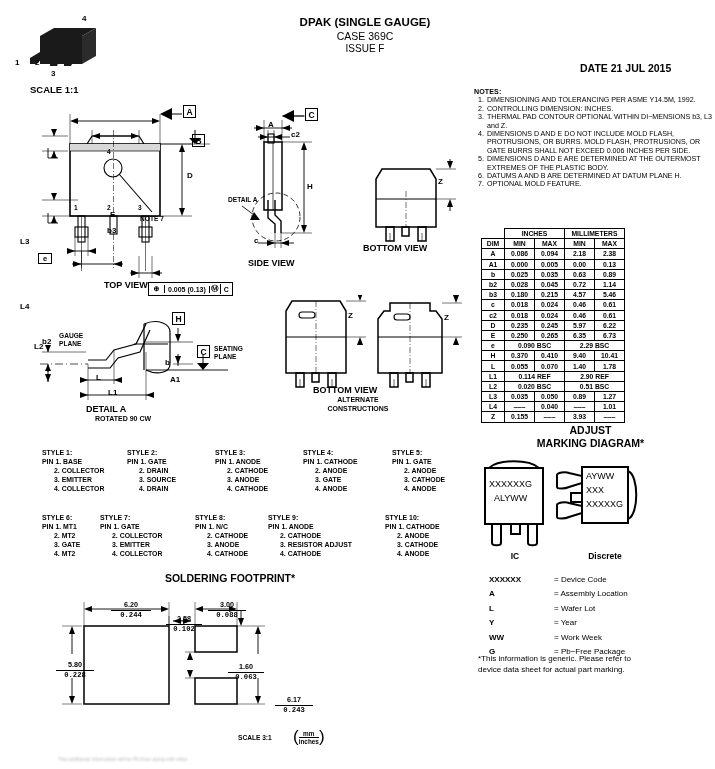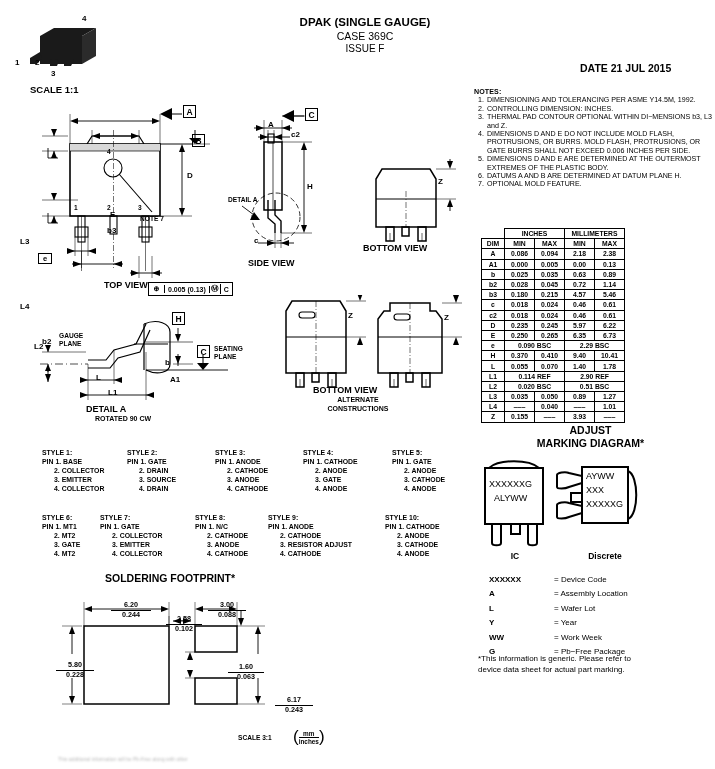--- a/index.html
+++ b/index.html
@@ -53,26 +53,26 @@
   #mark-title2 { left:478px; top:437px; width:225px; text-align:center; font-size:10.5px; font-weight:bold; }
   #mk-ic-label { left:492px; top:551px; width:46px; text-align:center; font-size:8.5px; font-weight:bold; }
   #mk-di-label { left:575px; top:551px; width:60px; text-align:center; font-size:8.5px; font-weight:bold; }
   #legend { left:487px; top:572px; font-size:8px; line-height:12.4px; }
   #legend td { font-size:8px; padding:0; vertical-align:top; }
   #legend .k { width:54px; font-weight:bold; }
   #legend .v { padding-left:9px; }
   #mark-note { left:478px; top:654px; width:175px; font-size:8px; line-height:10.6px; }
 
   
-  #sf-title { left:105px; top:572px; width:250px; text-align:left; font-size:10.5px; font-weight:bold; }
+  #sf-title { left:105px; top:572px; width:250px; text-align:center; font-size:10.5px; font-weight:bold; }
   #sf-scale { left:238px; top:734px; font-size:6.6px; font-weight:bold; }
 
   .dimfrac { font-size:7.2px; text-align:center; line-height:8.6px; font-weight:bold; }
   .dimfrac .top { display:block; }
-  .dimfrac .bot { display:block; border-top:1px solid #000; }
+  .dimfrac .bot { display:block; border-top:1px solid #000;font-family:Liberation Mono, monospace; }
 
   
   .lbl { font-size:8px; font-weight:bold; }
   .lbl-s { font-size:6.6px; font-weight:bold; }
   .viewname { font-size:9px; font-weight:bold; }
 
   
   .datum {
     border:1.2px solid #000; font-size:8.5px; font-weight:bold;
     width:13px; height:13px; line-height:12px; text-align:center;

